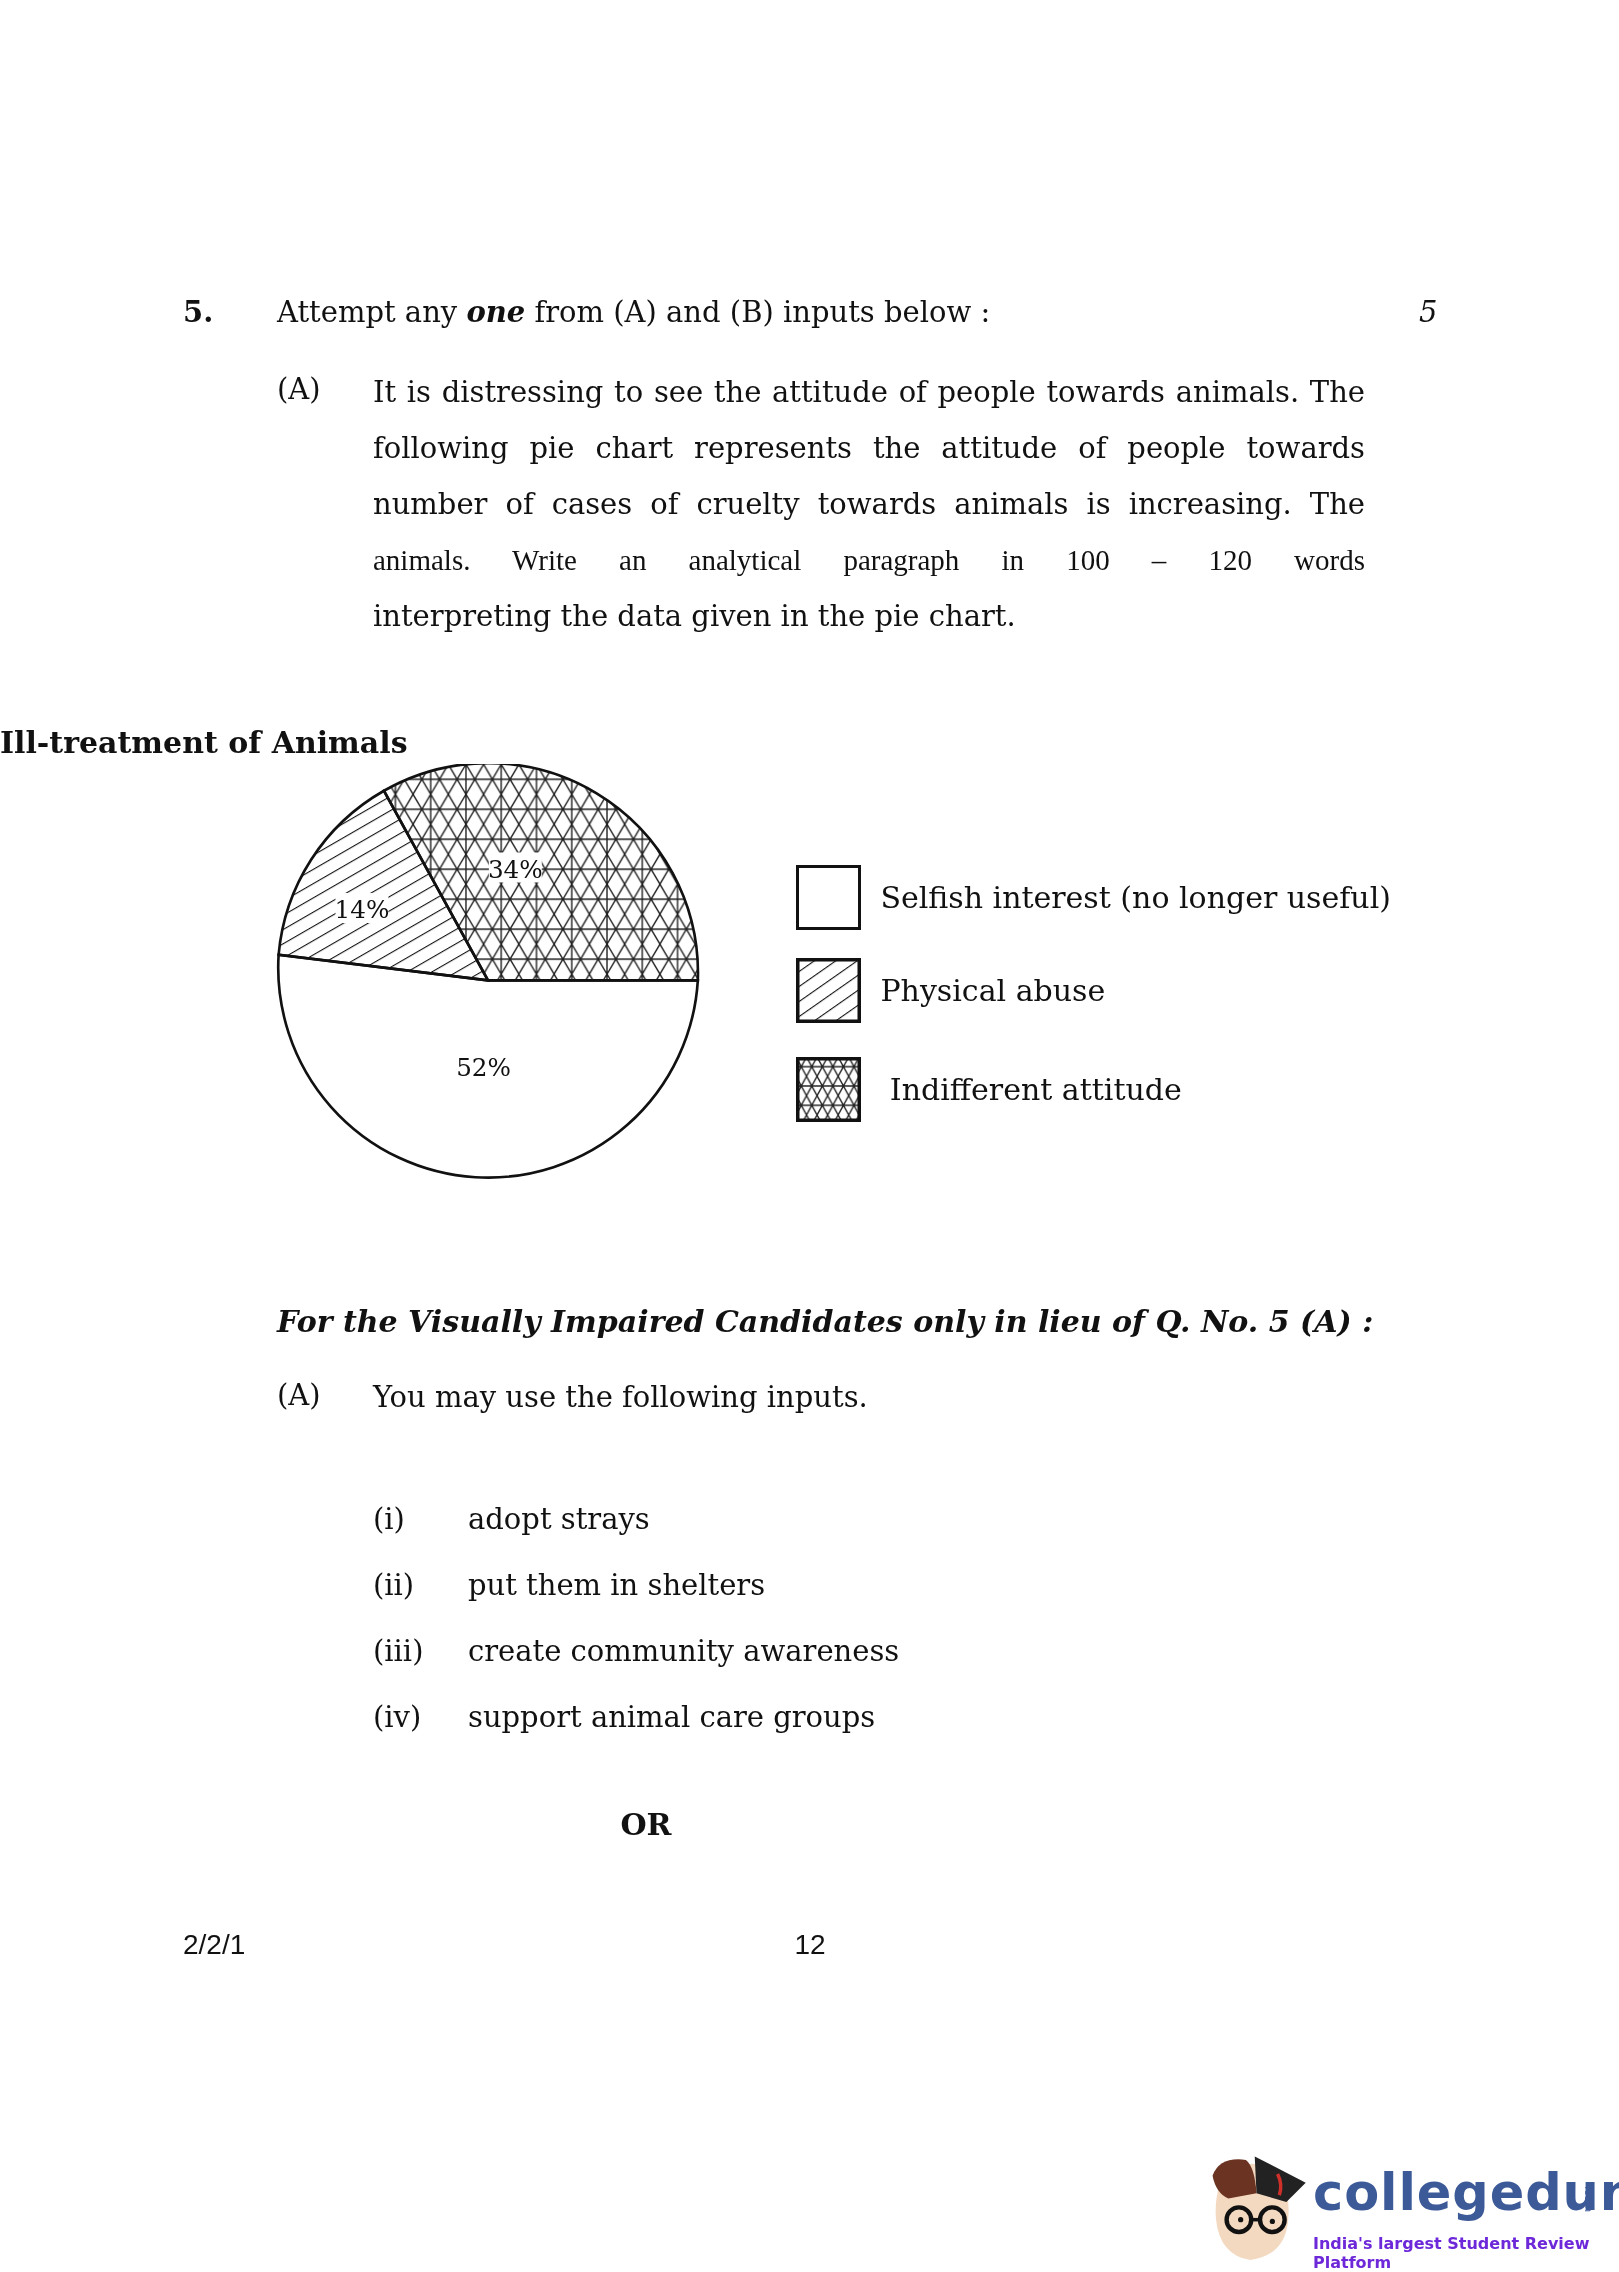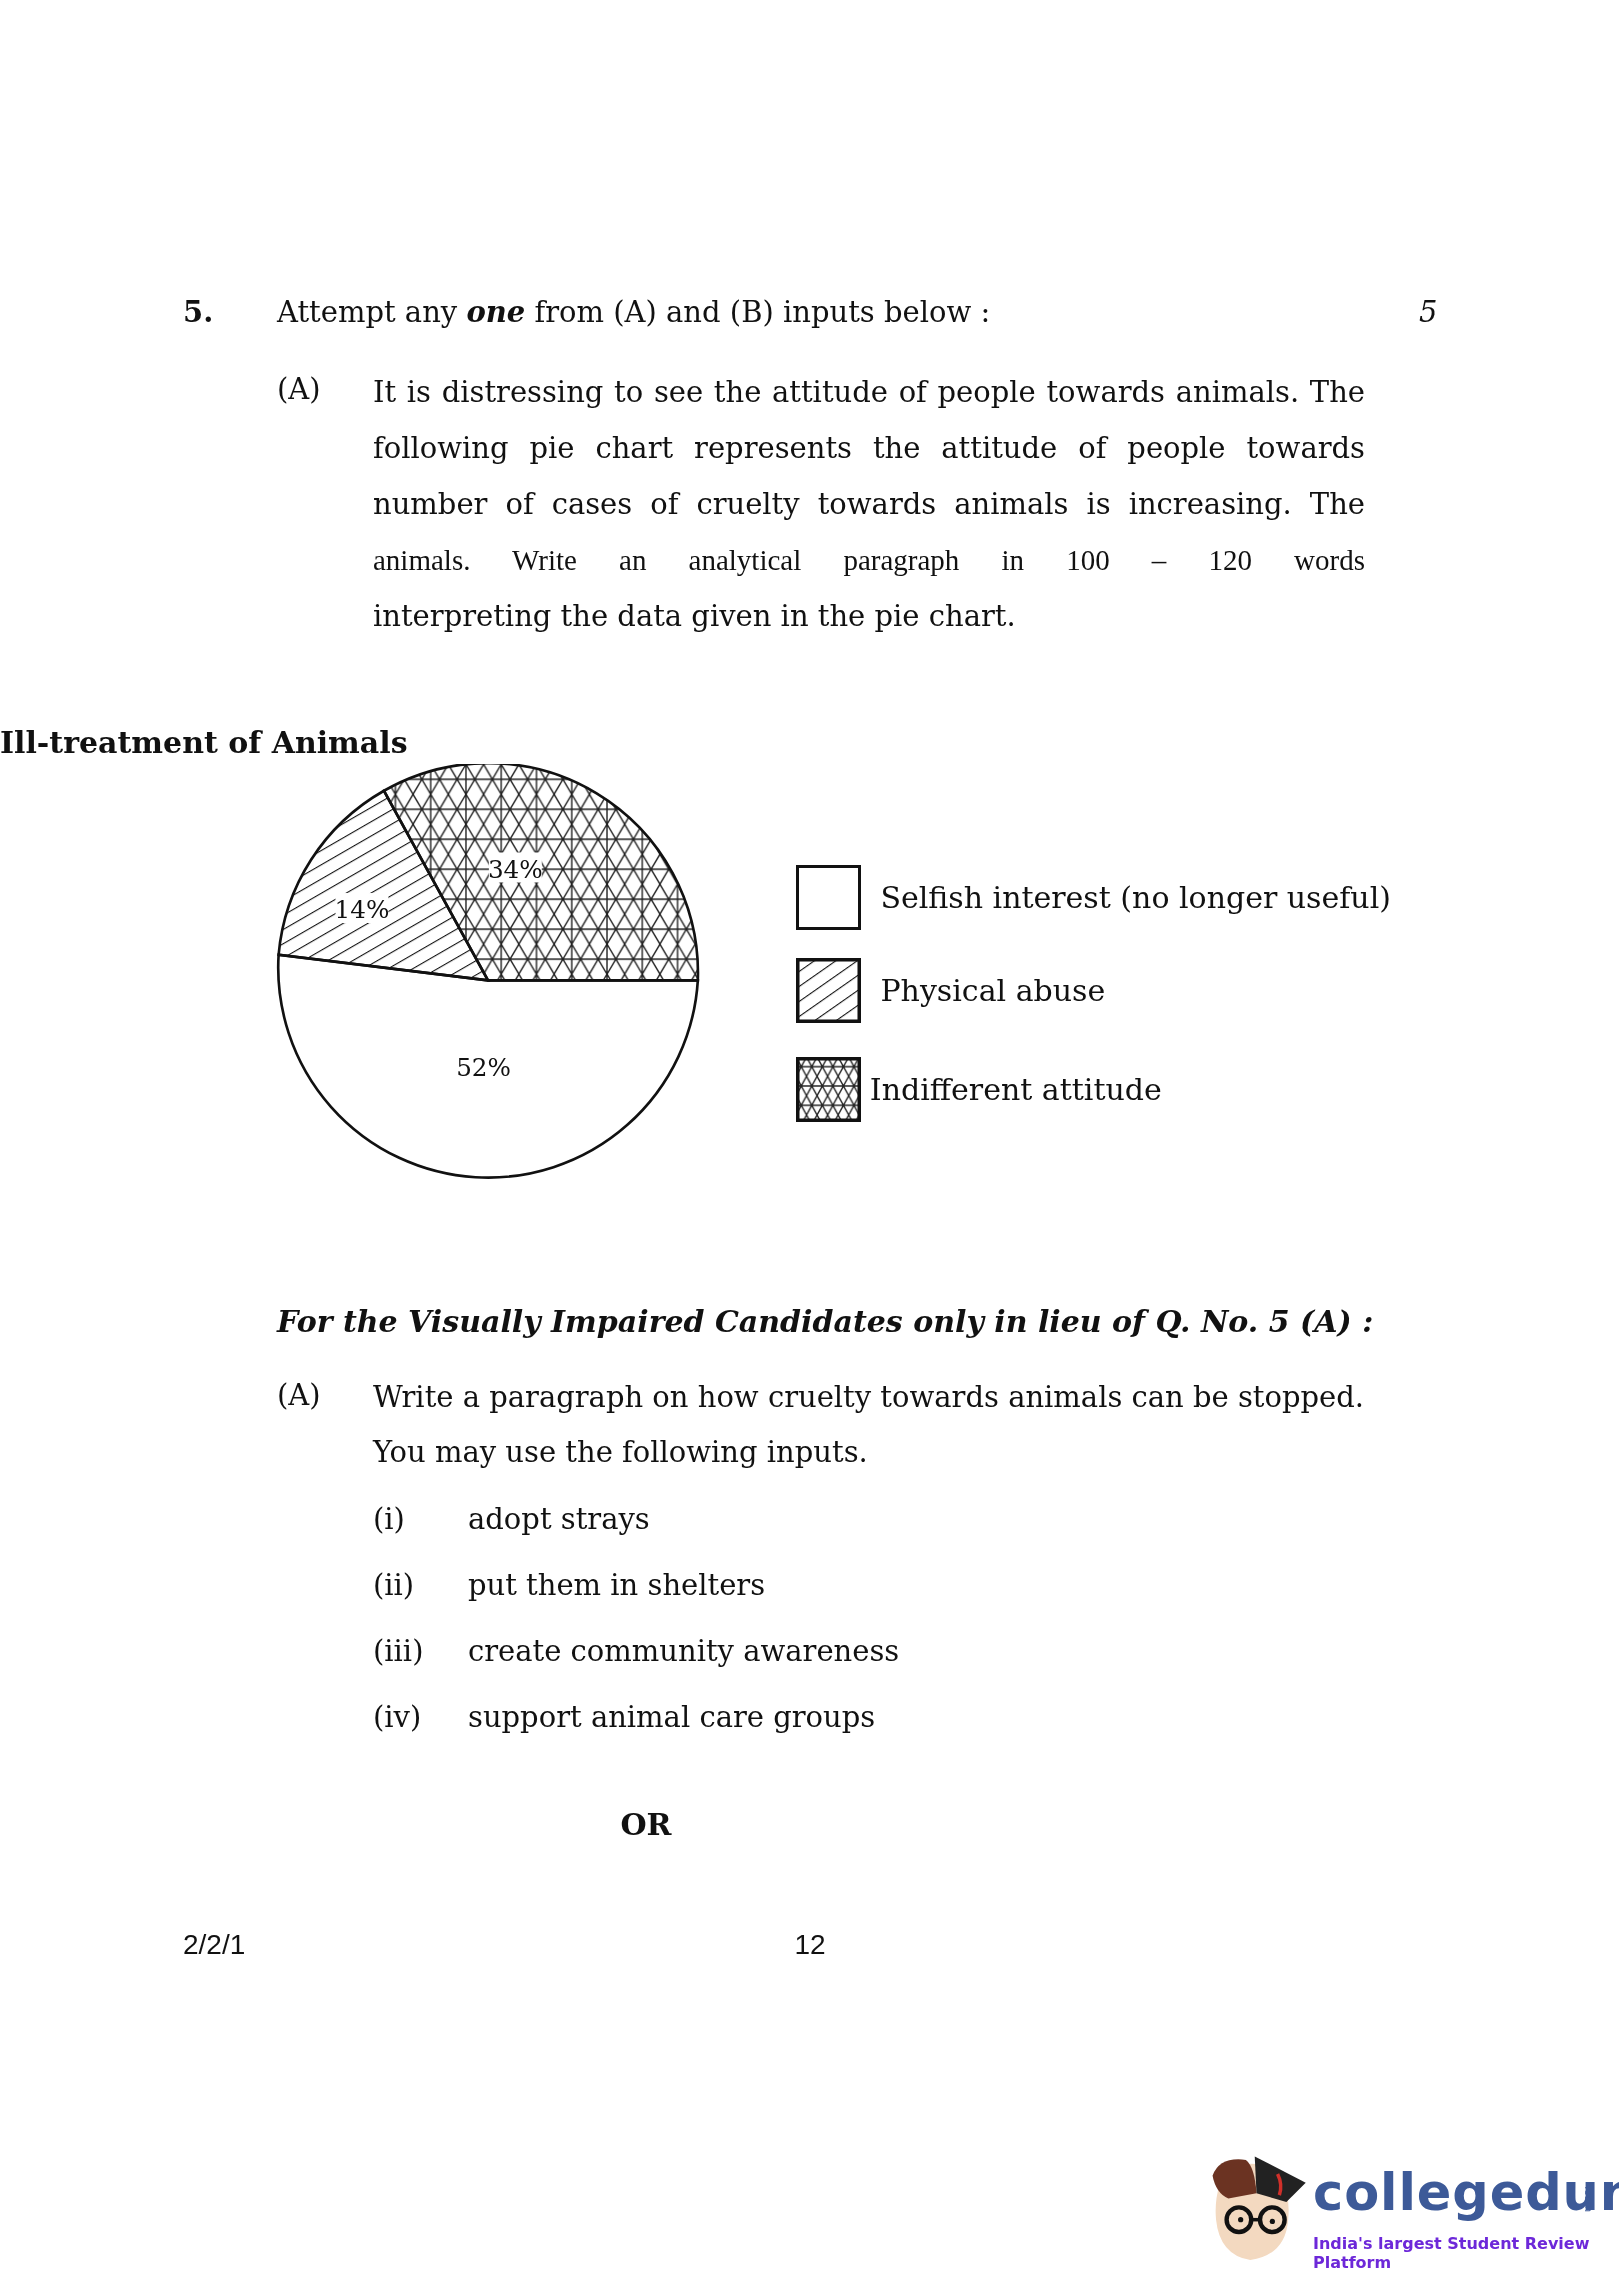--- a/index.html
+++ b/index.html
@@ -79,37 +79,36 @@
     <svg width="65" height="65" viewBox="0 0 74 74">
       <defs>
           <pattern id="hatch2" patternUnits="userSpaceOnUse" width="14" height="14" patternTransform="rotate(-35)">
             <line x1="0" y1="0" x2="14" y2="0" stroke="#111" stroke-width="2.5"></line>
           </pattern>
         </defs>
       <rect x="2" y="2" width="70" height="70" fill="url(#hatch2)" stroke="#111" stroke-width="4"></rect>
     </svg>
     <span class="legend-label">Physical abuse</span>
   </div>
-  <div class="legend-item" style="margin-top: 34px;">
+  <div class="legend-item" style="margin-top: 34px; gap: 20px;">
     <svg width="65" height="65" viewBox="0 0 74 74">
       <defs>
           <pattern id="mesh2" patternUnits="userSpaceOnUse" width="24" height="22">
             <path d="M0 0 L12 22 L24 0 M0 22 L12 0 L24 22 M0 11 L24 11" stroke="#222" stroke-width="1.6" fill="none"></path>
           </pattern>
         </defs>
       <rect x="2" y="2" width="70" height="70" fill="url(#mesh2)" stroke="#111" stroke-width="4"></rect>
     </svg>
     <span class="legend-label" style="margin-left: 8.8px;">Indifferent attitude</span>
   </div>
 </div>
 
 <div class="abs vi-heading">For the Visually Impaired Candidates only in lieu of Q. No. 5 (A) :</div>
 <div class="abs label-a2">(A)</div>
 <div class="abs vi-para">
-  <div>Write a paragraph on how cruelty towards animals can be stopped.</div>
   <div>You may use the following inputs.</div>
 </div>
 
 <div class="abs inp-num" style="top: 1502px;">(i)</div>
 <div class="abs inp-txt" style="top: 1502px;">adopt strays</div>
 <div class="abs inp-num" style="top: 1568px;">(ii)</div>
 <div class="abs inp-txt" style="top: 1568px;">put them in shelters</div>
 <div class="abs inp-num" style="top: 1634px;">(iii)</div>
 <div class="abs inp-txt" style="top: 1634px;">create community awareness</div>
 <div class="abs inp-num" style="top: 1700px;">(iv)</div>

